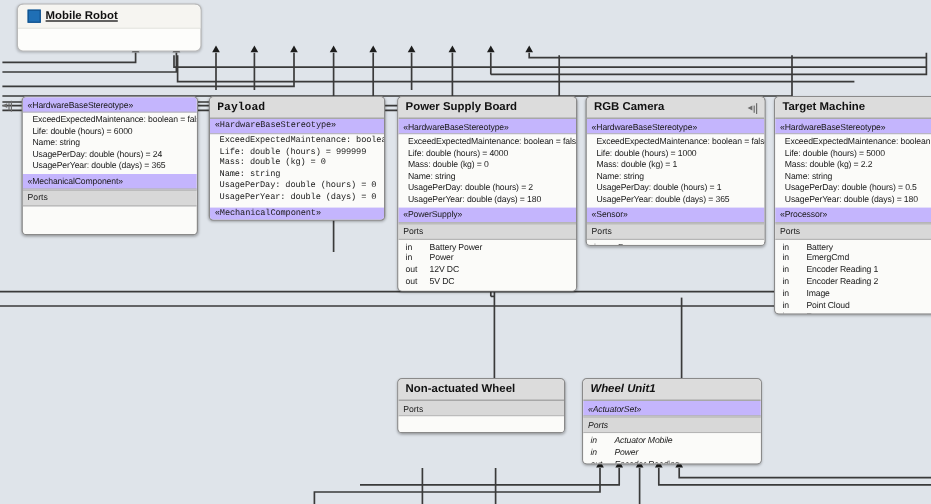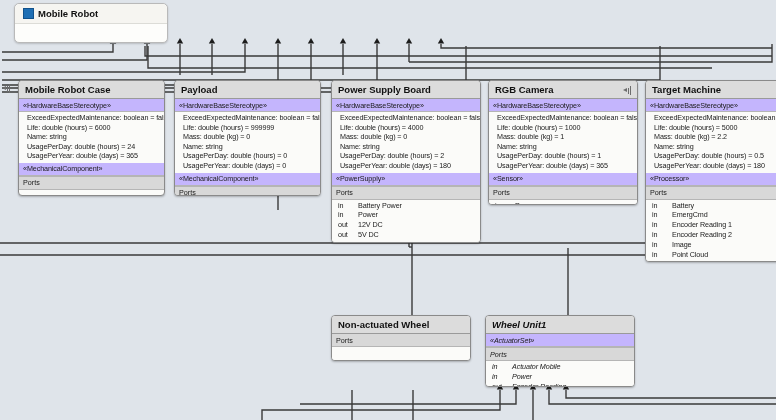--- a/index.html
+++ b/index.html
@@ -75,21 +75,21 @@
 
   
   #root-block{
     position:absolute;left:14px;top:3px;width:152px;height:38px;
     background:#fdfdfb;border:1px solid #b9b9b9;border-radius:5px;
     box-shadow:0 1px 2px rgba(0,0,0,.18);
   }
   #root-block .rb-head{
     display:flex;align-items:center;gap:4px;
     padding:4px 6px 4px 8px;border-bottom:1px solid #dcdcd7;
-    background:#f6f5f1;border-radius:5px 5px 0 0;
+    background:#f6f5f1;border-radius:5px 5px 0 0;text-decoration:underline;
   }
   .sq-icon{width:9px;height:9px;background:#1f6fb5;border:1px solid #12528c;flex:0 0 auto;}
   #root-block .rb-title{font-size:9.5px;font-weight:bold;color:#111;line-height:10px;}
 
   
   #left-port{position:absolute;left:2px;top:84px;}
 </style>
 </head>
 <body>
 
@@ -164,35 +164,34 @@
     </div>
   </div>
 
   <div id="left-port" class="spk">
     <span class="cone"></span>
       <span class="w1"></span>
       <span class="w2"></span>
   </div>
 
   <div class="block" style="left:18px;top:80px;width:147px;height:116px;">
-    <div class="blk-title">Mobile Robot Case</div>
     <div class="stereo">«HardwareBaseStereotype»</div>
     <div class="props">
       <div class="prop">ExceedExpectedMaintenance: boolean = false</div>
       <div class="prop">Life: double (hours) = 6000</div>
       <div class="prop">Name: string</div>
       <div class="prop">UsagePerDay: double (hours) = 24</div>
       <div class="prop">UsagePerYear: double (days) = 365</div>
     </div>
     <div class="stereo">«MechanicalComponent»</div>
     <div class="ports-hdr">Ports</div>
 
   </div>
 
-  <div class="block" style="left:174px;top:80px;width:147px;height:116px;">
+  <div class="block" style="left:174px;top:80px;width:147px;height:104px;font-family:Liberation Mono, monospace;">
     <div class="blk-title">Payload</div>
     <div class="stereo">«HardwareBaseStereotype»</div>
     <div class="props">
       <div class="prop">ExceedExpectedMaintenance: boolean = false</div>
       <div class="prop">Life: double (hours) = 999999</div>
       <div class="prop">Mass: double (kg) = 0</div>
       <div class="prop">Name: string</div>
       <div class="prop">UsagePerDay: double (hours) = 0</div>
       <div class="prop">UsagePerYear: double (days) = 0</div>
     </div>

